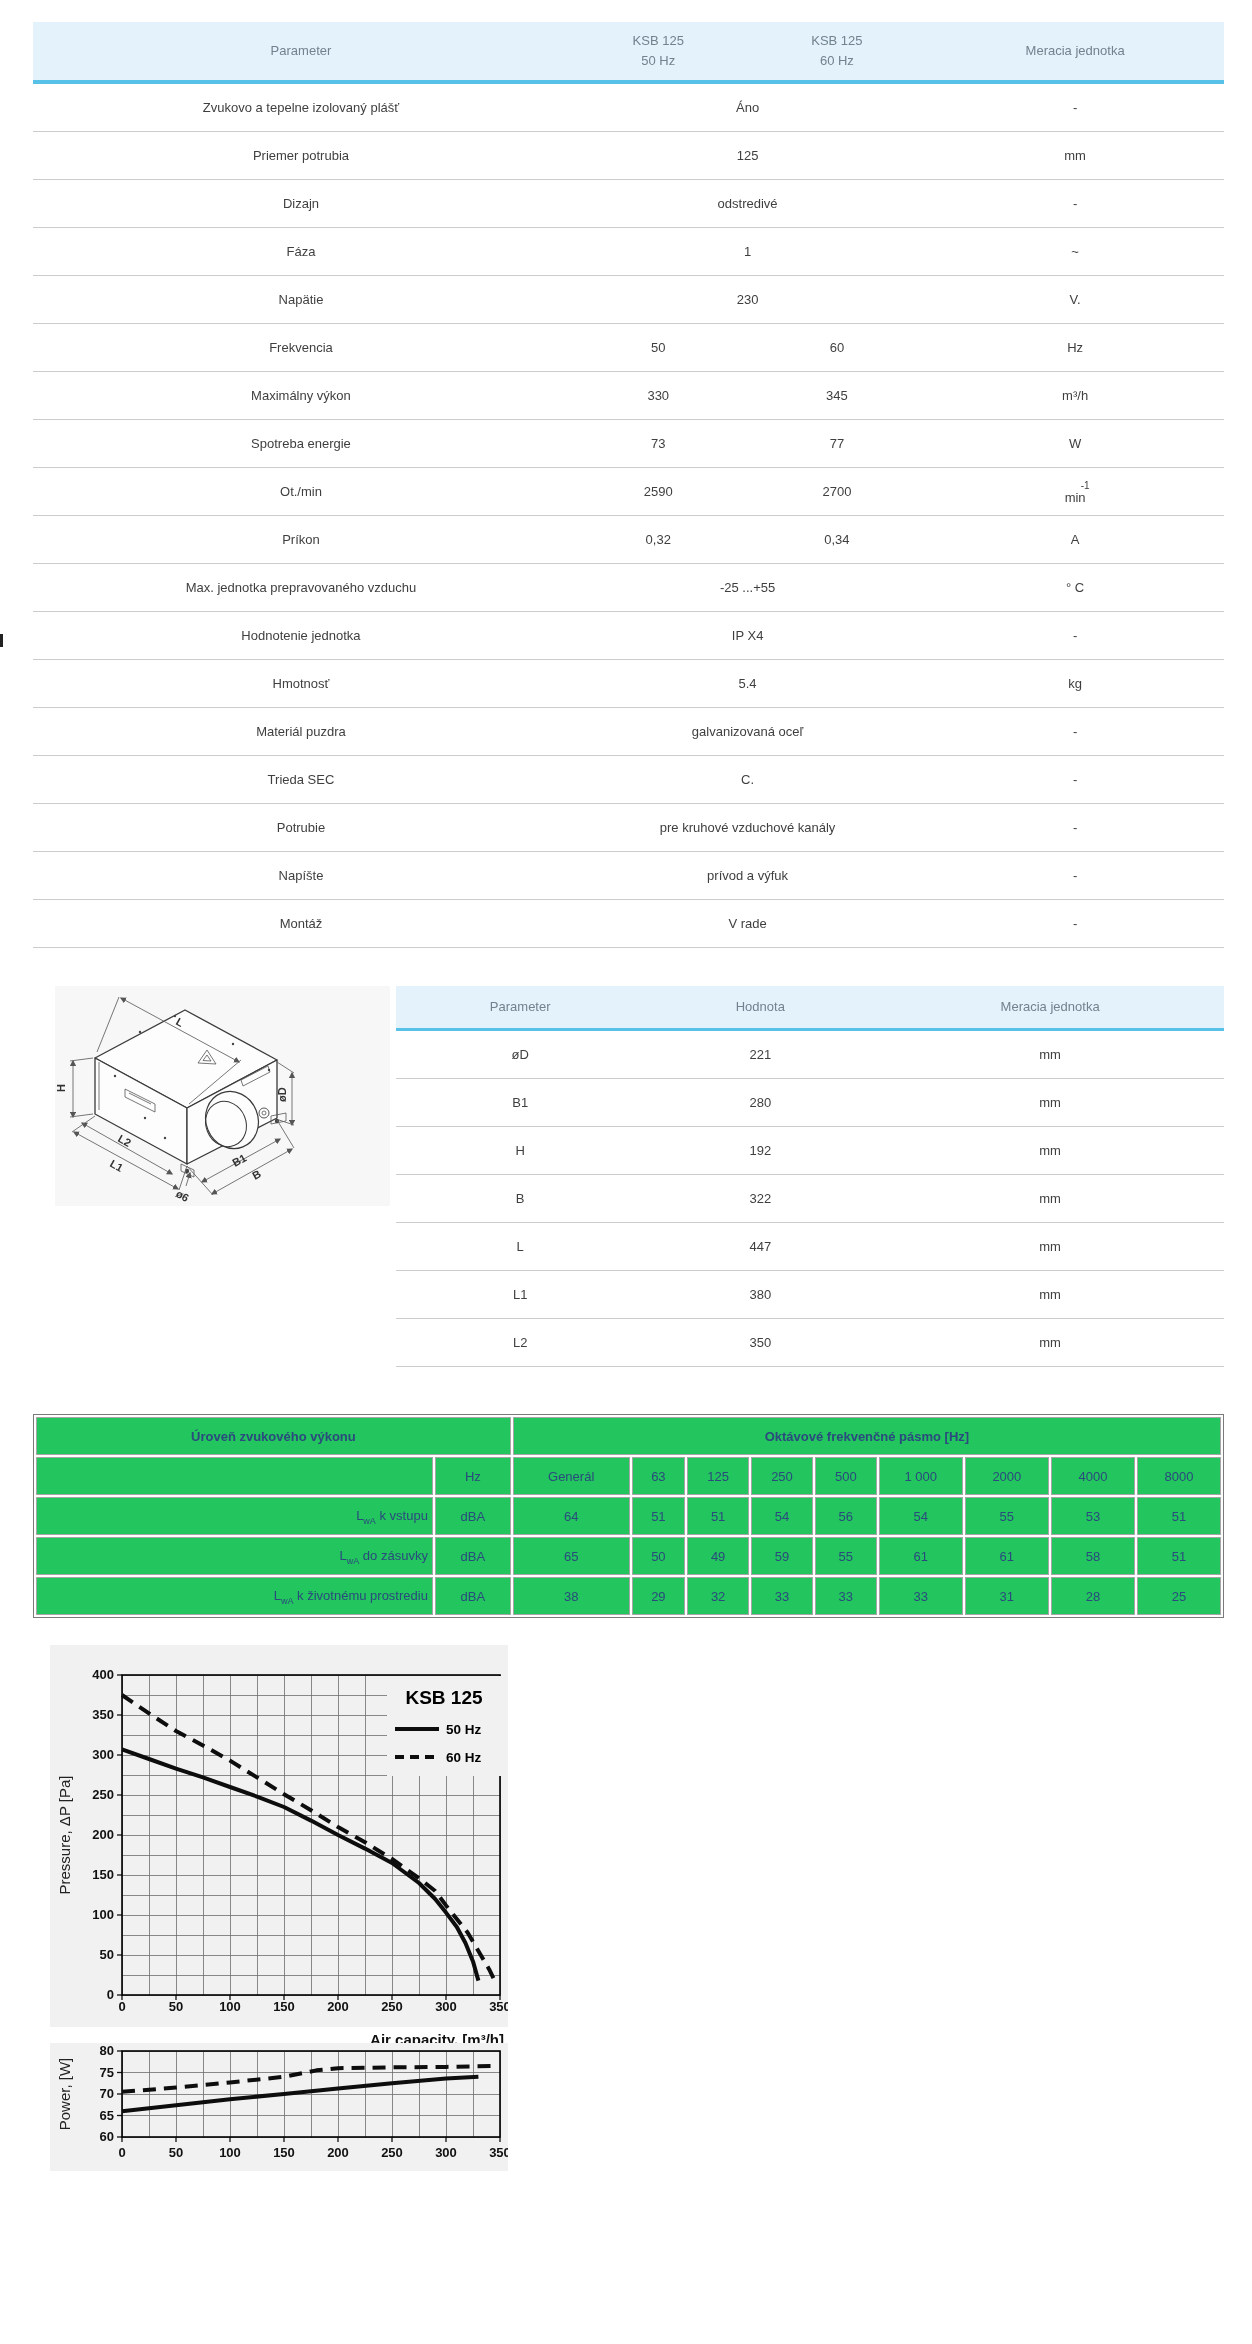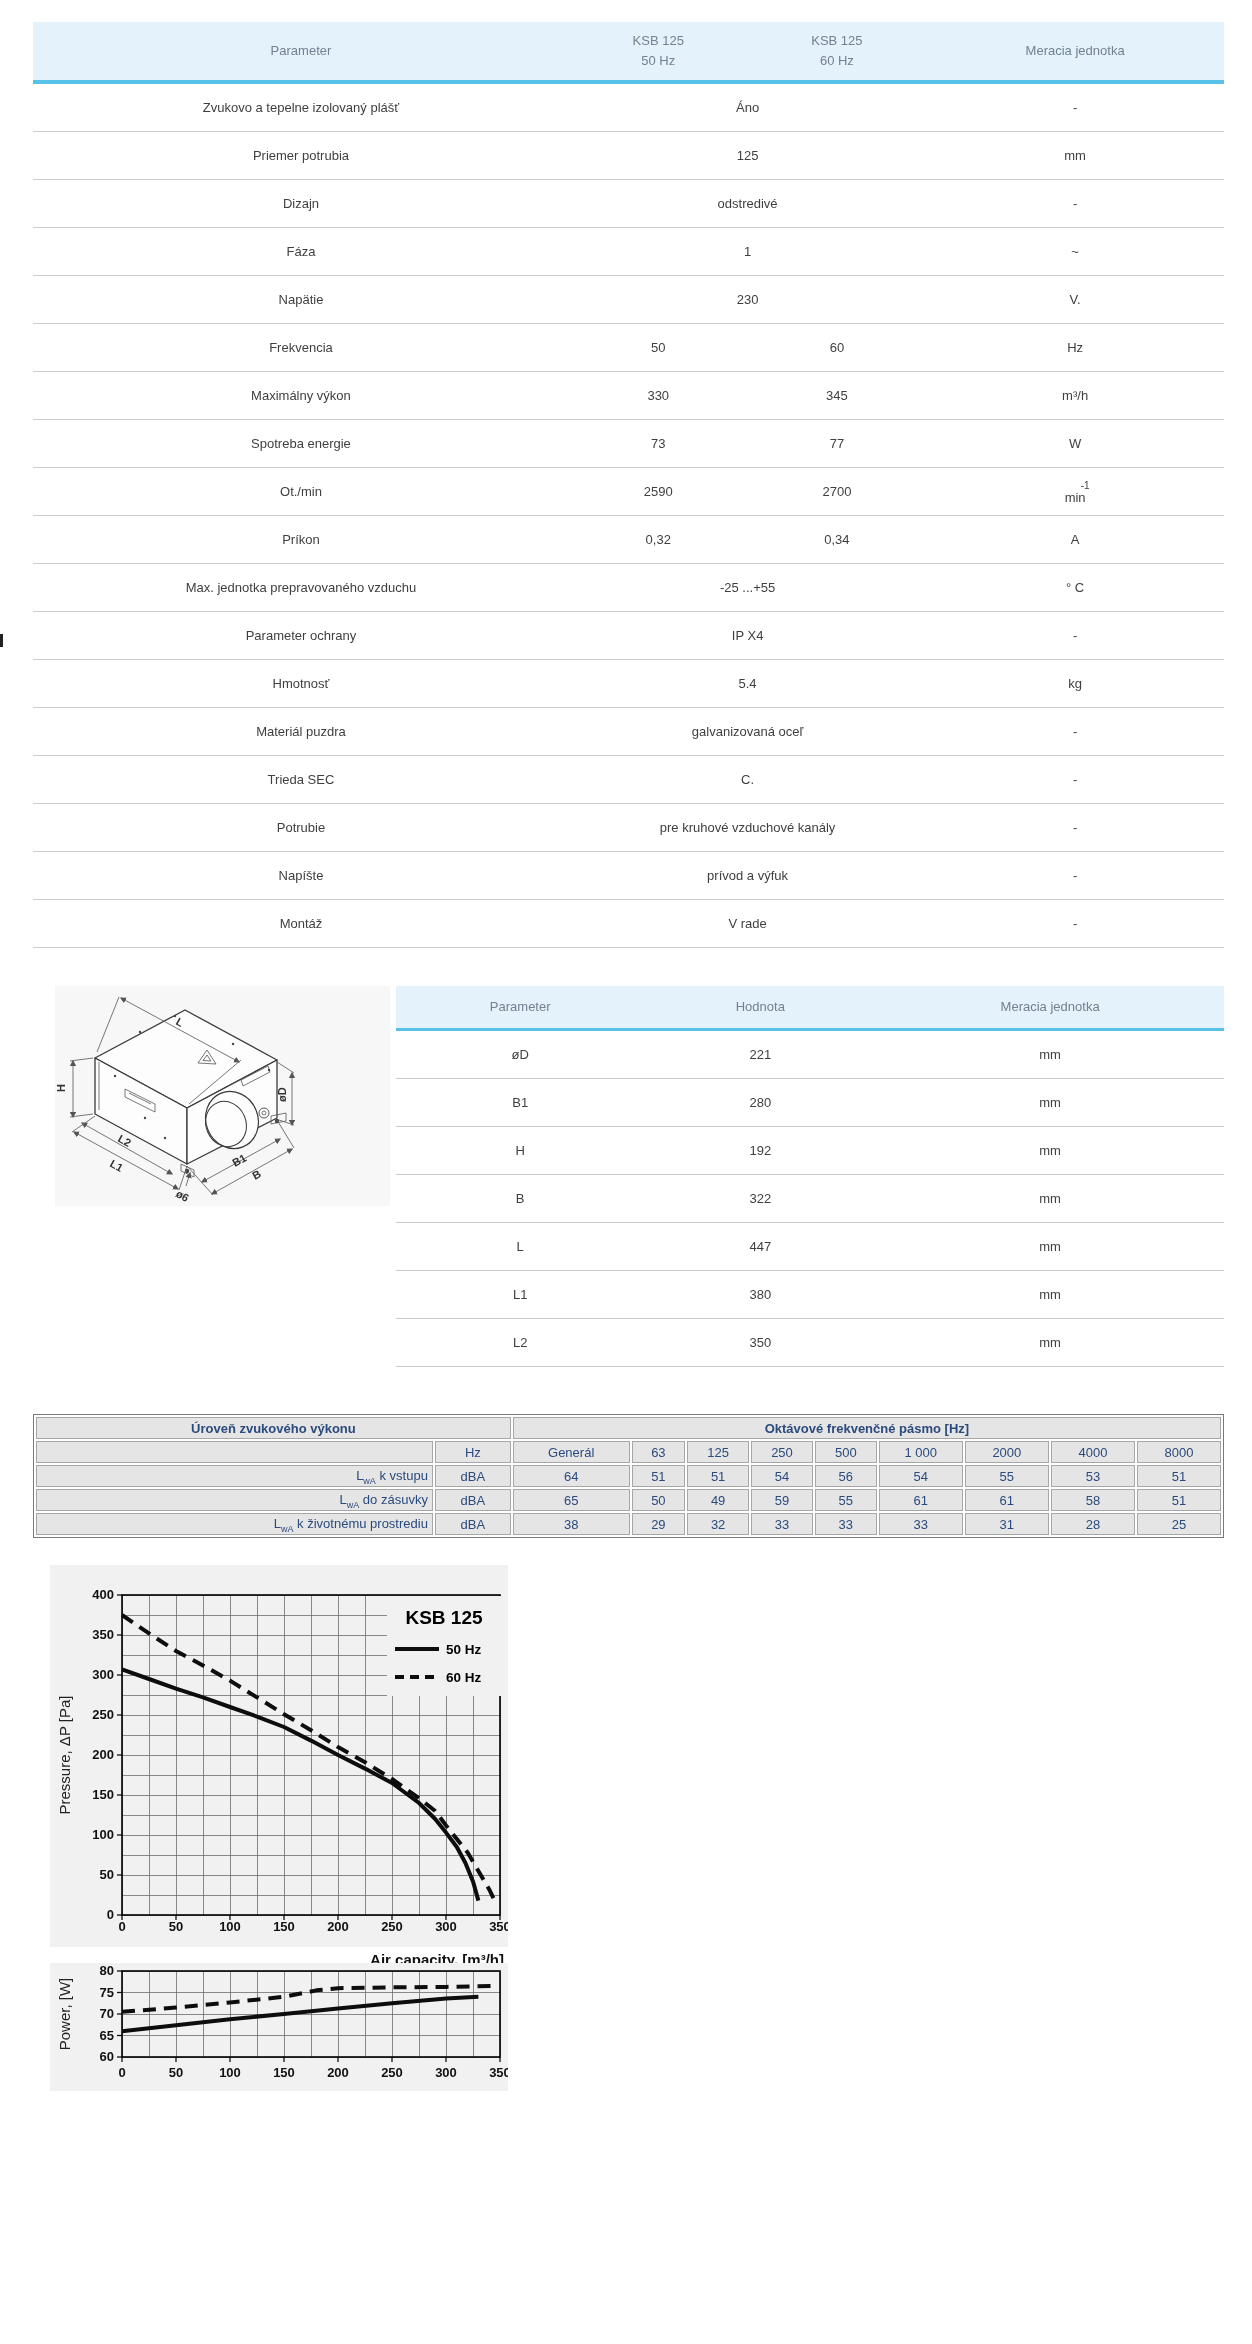--- a/index.html
+++ b/index.html
@@ -26,22 +26,22 @@
   svg.drawing{width:335px;height:220px;background:#f7f7f7;flex:none;}
   .dims-wrap{flex:1;margin-left:6px;}
   table.dims th{border-bottom-width:3px;padding:11px 6px;}
   
   .sound-wrap{margin:47px 28px 0 33px;}
   table.sound{
     border-collapse:separate;border-spacing:2px;
     border:1px solid #7a7a7a;background:#fff;width:100%;table-layout:fixed;
   }
   table.sound td{
-    border:1px solid #a6a6a6;color:#2b4a7d;background:#e5e5e5;
-    padding:1px 4px;height:18px;text-align:center;font-size:13px;
+    border:1px solid #a6a6a6;color:#2b4a7d;background:#22c55e;
+    padding:9px 4px;height:18px;text-align:center;font-size:13px;
     overflow:hidden;white-space:nowrap;
   }
   table.sound td.hd{font-weight:700;}
   table.sound td.lbl{text-align:right;padding-left:8px;}
   table.sound sub{font-size:9px;}
   
   .unit-min{display:inline-block;line-height:12px;text-align:center;padding-top:2px;}
   .unit-min .s{display:block;font-size:10px;transform:translateX(10px);}
   
   .charts{margin:27px 0 0 50px;width:458px;}
@@ -135,21 +135,21 @@
           <td>0,32</td>
           <td>0,34</td>
           <td>A</td>
         </tr>
         <tr>
           <td>Max. jednotka prepravovaného vzduchu</td>
           <td colspan="2">-25 ...+55</td>
           <td>° C</td>
         </tr>
         <tr>
-          <td>Parameter ochrany</td>
+          <td>Hodnotenie jednotka</td>
           <td colspan="2">IP X4</td>
           <td>-</td>
         </tr>
         <tr>
           <td>Hmotnosť</td>
           <td colspan="2">5.4</td>
           <td>kg</td>
         </tr>
         <tr>
           <td>Materiál puzdra</td>

